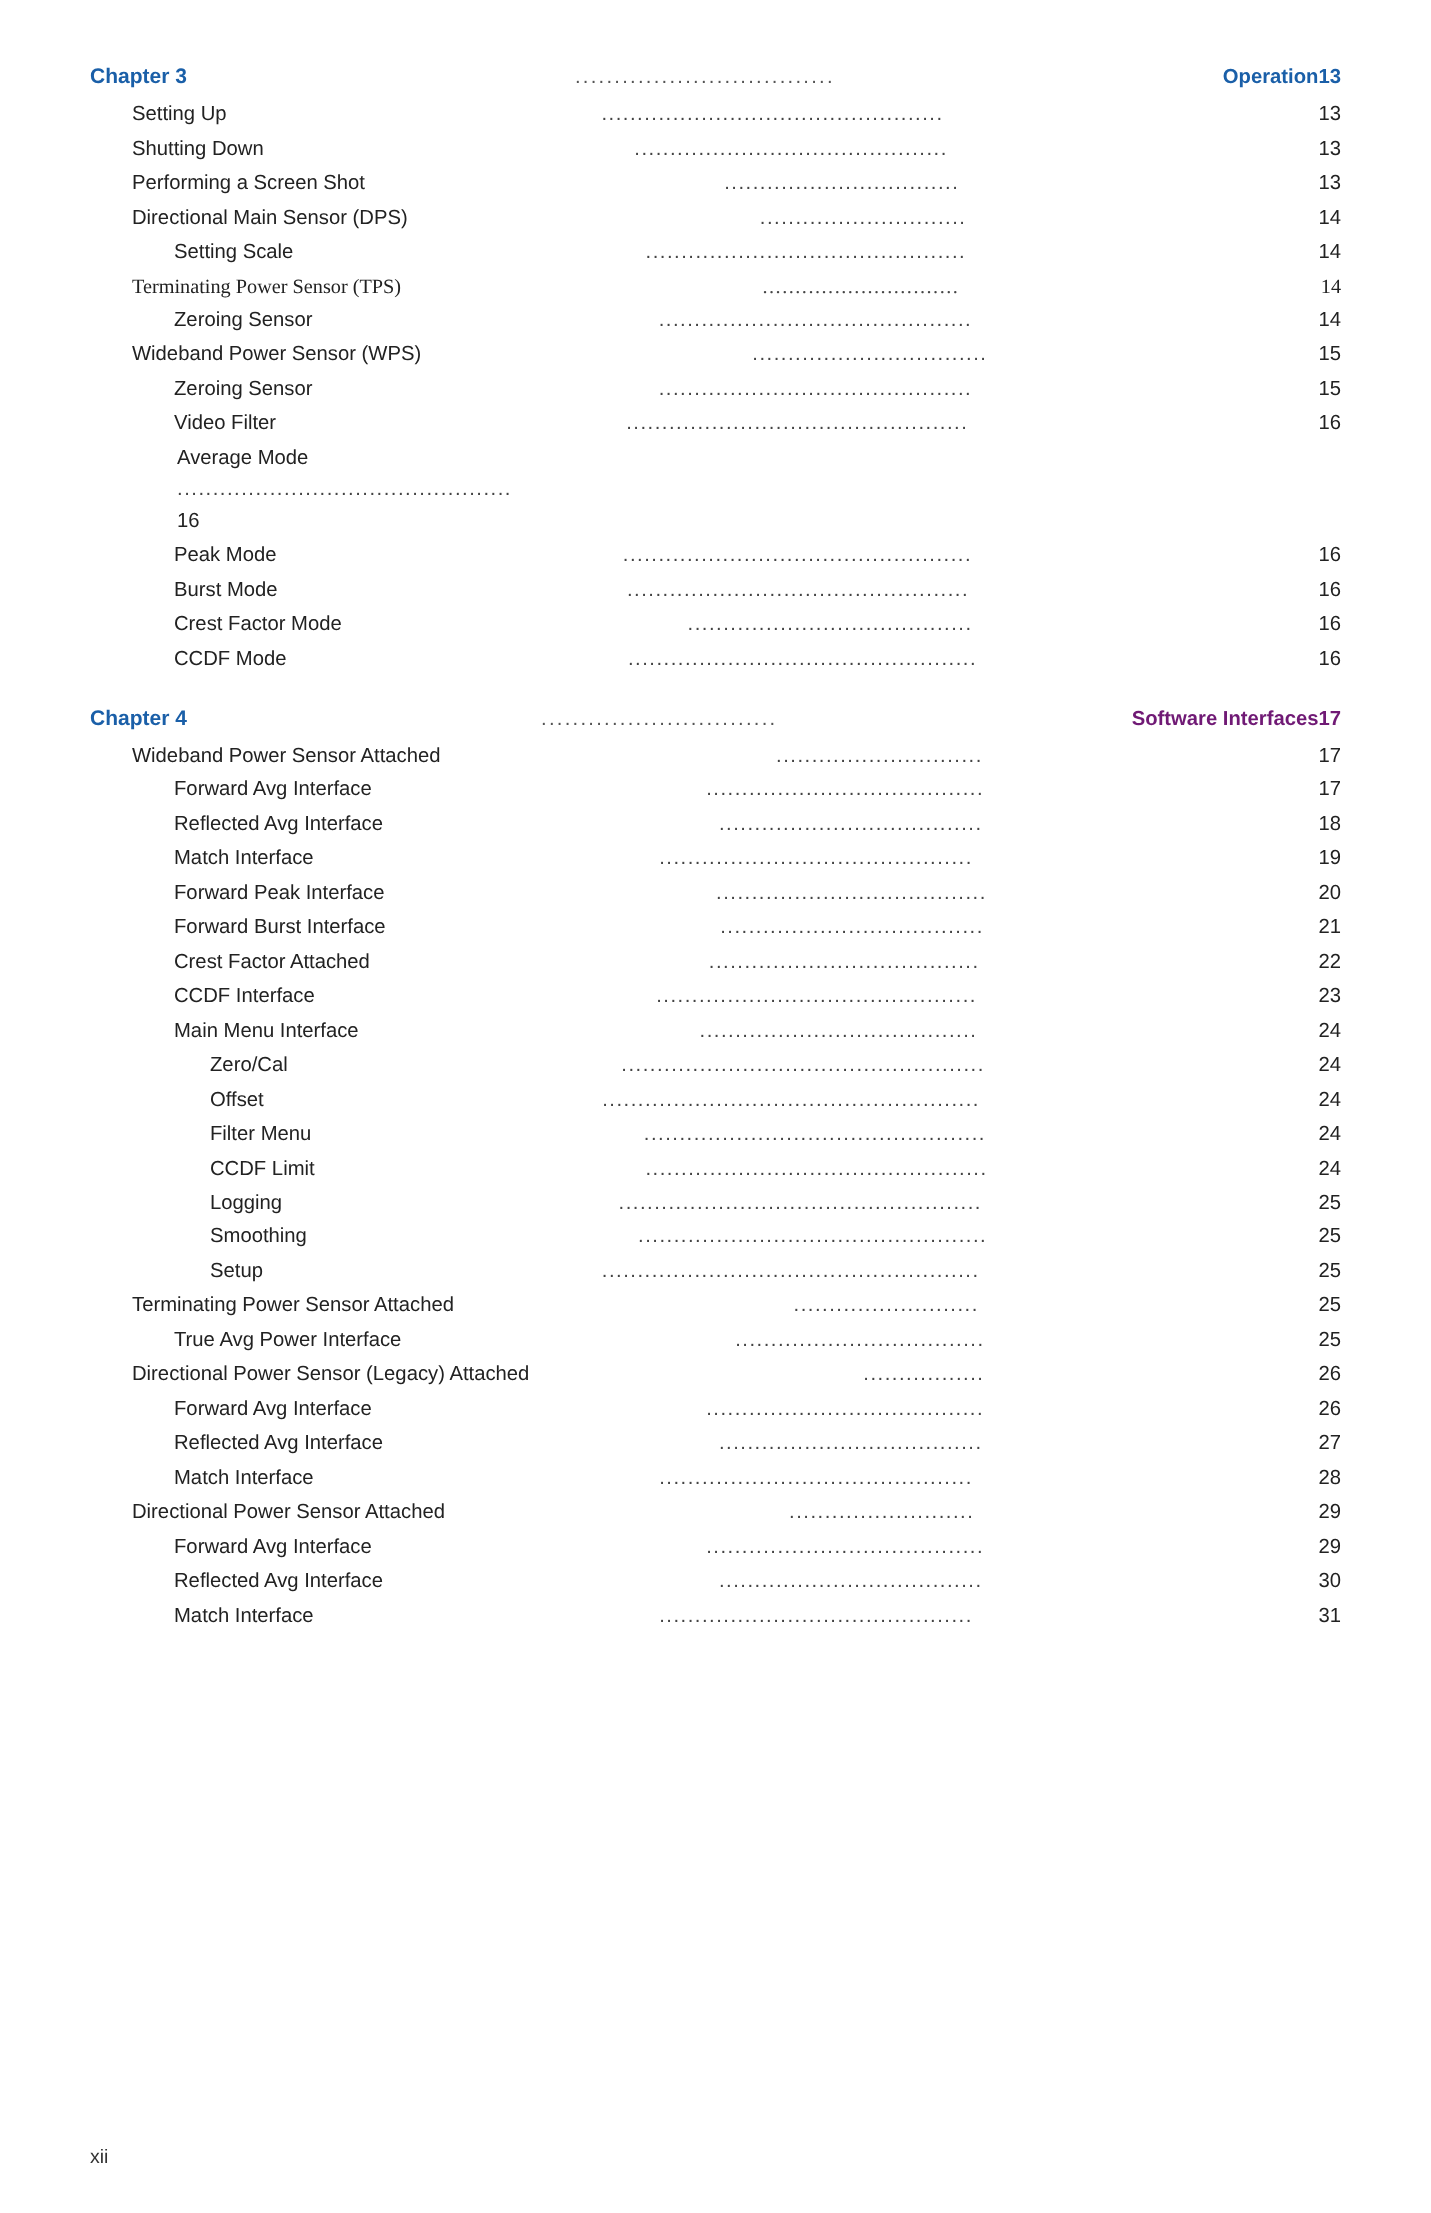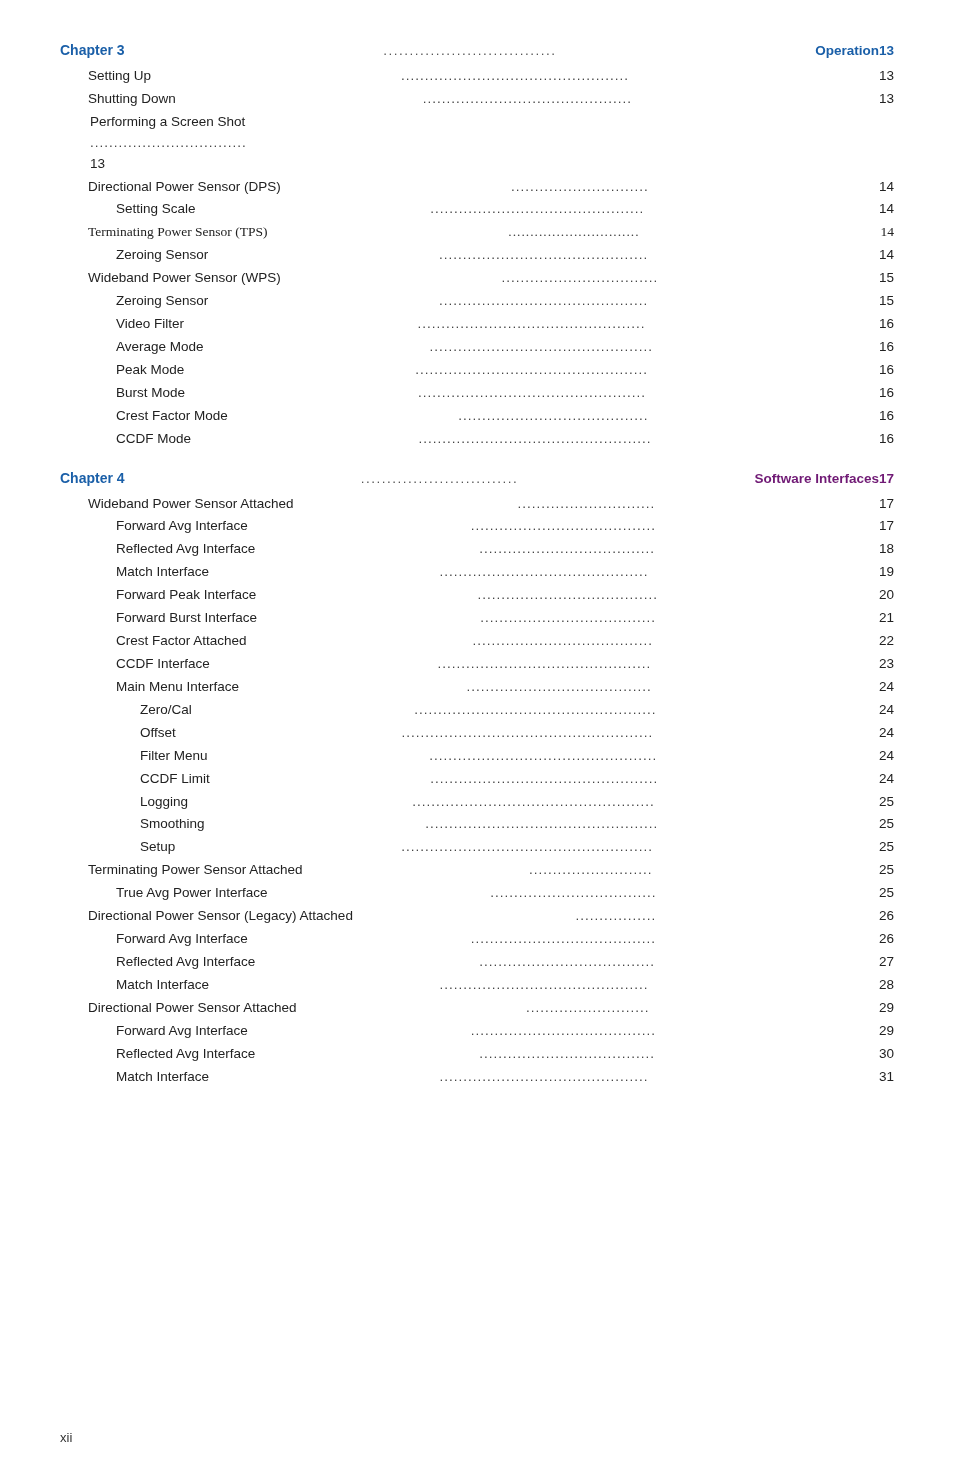--- a/index.html
+++ b/index.html
@@ -75,27 +75,27 @@
       <div class="toc-entry" style="padding-left: 28px;">
         <span class="toc-label">Setting Up</span>
         <span class="toc-dots" style="color: rgb(68, 68, 68);">................................................</span>
         <span class="toc-page">13</span>
       </div>
       <div class="toc-entry" style="padding-left: 28px;">
         <span class="toc-label">Shutting Down</span>
         <span class="toc-dots" style="color: rgb(68, 68, 68);">............................................</span>
         <span class="toc-page">13</span>
       </div>
-      <div class="toc-entry" style="padding-left: 28px; flex-direction: column;">
+      <div class="toc-entry" style="padding-left: 28px;">
         <span class="toc-label">Performing a Screen Shot</span>
         <span class="toc-dots" style="color: rgb(68, 68, 68);">.................................</span>
         <span class="toc-page">13</span>
       </div>
       <div class="toc-entry" style="padding-left: 28px;">
-        <span class="toc-label">Directional Power Sensor (DPS)</span>
+        <span class="toc-label">Directional Main Sensor (DPS)</span>
         <span class="toc-dots" style="color: rgb(68, 68, 68);">.............................</span>
         <span class="toc-page">14</span>
       </div>
       <div class="toc-entry" style="padding-left: 56px;">
         <span class="toc-label">Setting Scale</span>
         <span class="toc-dots" style="color: rgb(68, 68, 68);">.............................................</span>
         <span class="toc-page">14</span>
       </div>
       <div class="toc-entry" style="padding-left: 28px; font-family: Liberation Serif, serif;">
         <span class="toc-label">Terminating Power Sensor (TPS)</span>
@@ -115,21 +115,21 @@
       <div class="toc-entry" style="padding-left: 56px;">
         <span class="toc-label">Zeroing Sensor</span>
         <span class="toc-dots" style="color: rgb(68, 68, 68);">............................................</span>
         <span class="toc-page">15</span>
       </div>
       <div class="toc-entry" style="padding-left: 56px;">
         <span class="toc-label">Video Filter</span>
         <span class="toc-dots" style="color: rgb(68, 68, 68);">................................................</span>
         <span class="toc-page">16</span>
       </div>
-      <div class="toc-entry" style="padding-left: 56px;">
+      <div class="toc-entry" style="padding-left: 56px; flex-direction: column;">
         <span class="toc-label">Average Mode</span>
         <span class="toc-dots" style="color: rgb(68, 68, 68);">...............................................</span>
         <span class="toc-page">16</span>
       </div>
       <div class="toc-entry" style="padding-left: 56px;">
         <span class="toc-label">Peak Mode</span>
         <span class="toc-dots" style="color: rgb(68, 68, 68);">.................................................</span>
         <span class="toc-page">16</span>
       </div>
       <div class="toc-entry" style="padding-left: 56px;">

